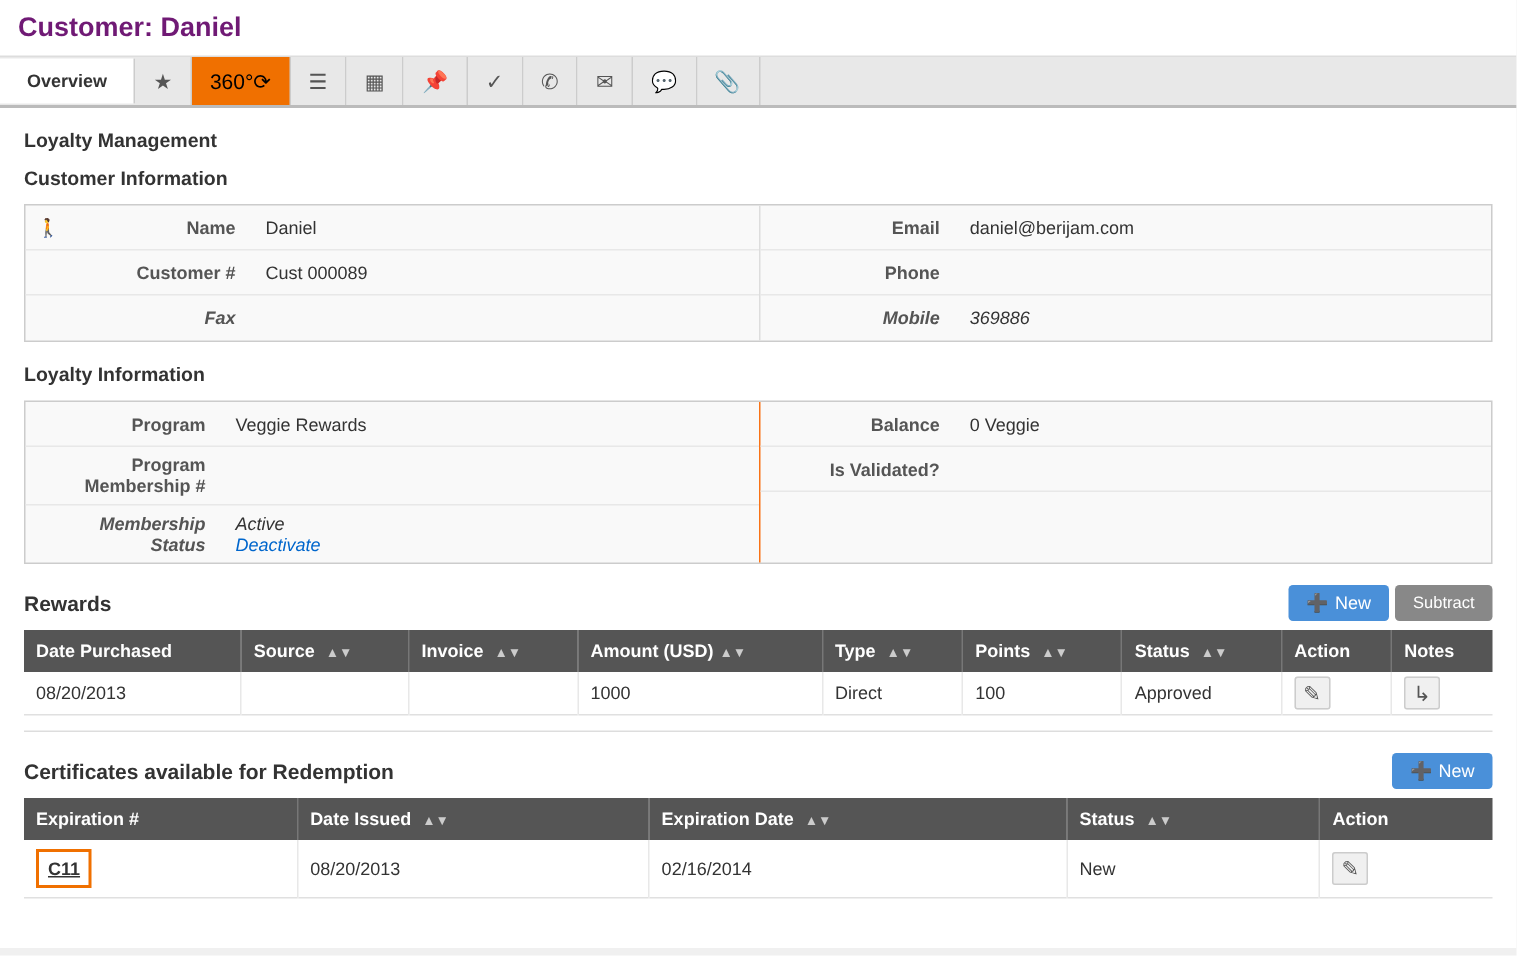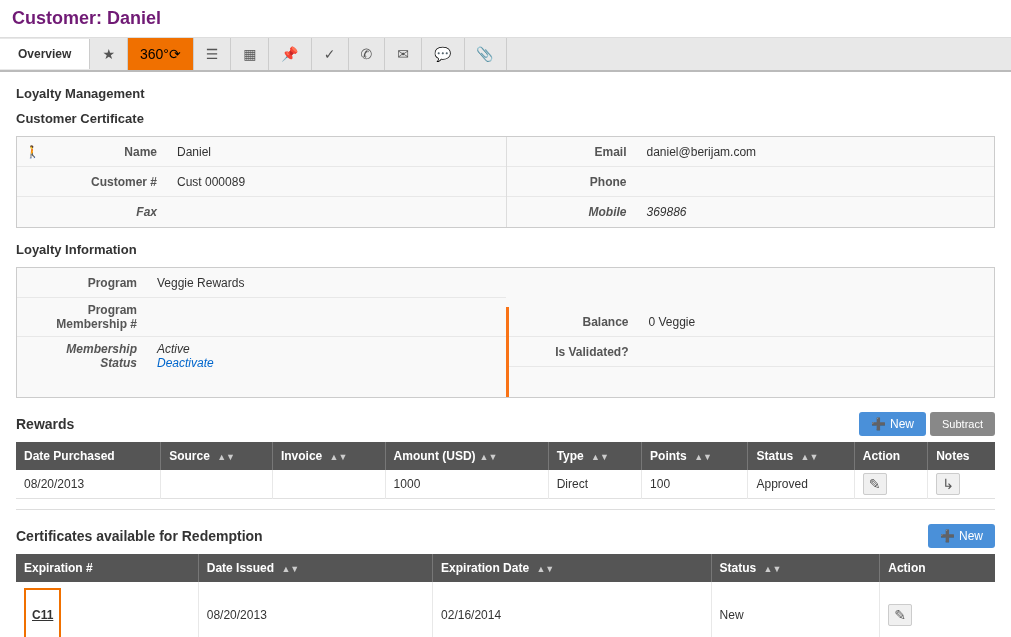--- a/index.html
+++ b/index.html
@@ -41,21 +41,21 @@
     thead th { padding: 7px 8px; text-align: left; font-weight: bold; border-right: 1px solid #777; white-space: nowrap; }
     thead th:last-child { border-right: none; }
     thead th .sort-arrows { display: inline-block; margin-left: 4px; font-size: 9px; color: #ccc; }
     tbody tr { background: #fff; border-bottom: 1px solid #e0e0e0; }
     tbody tr:nth-child(even) { background: #f7f7f7; }
     tbody td { padding: 6px 8px; border-right: 1px solid #e8e8e8; }
     tbody td:last-child { border-right: none; }
 
     .action-icon { cursor: pointer; color: #555; font-size: 14px; border: 1px solid #ccc; padding: 2px 5px; background: #f0f0f0; border-radius: 2px; }
 
-    .cert-number { display: inline-block; border: 2px solid #f07000; padding: 18px 6px; color: #333; font-weight: bold; cursor: pointer; text-decoration: underline; }
+    .cert-number { display: inline-block; border: 2px solid #f07000; padding: 4px 6px; color: #333; font-weight: bold; cursor: pointer; text-decoration: underline; }
 
     .divider { border: none; border-top: 1px solid #ddd; margin: 10px 0; }
   </style>
 </head>
 <body>
 
 <div class="page-header">
   <h1>Customer: Daniel</h1>
 </div>
 
@@ -69,21 +69,21 @@
   <div class="toolbar-btn">✓</div>
   <div class="toolbar-btn">✆</div>
   <div class="toolbar-btn">✉</div>
   <div class="toolbar-btn">💬</div>
   <div class="toolbar-btn">📎</div>
 </div>
 
 <div class="content">
   <div class="section-title">Loyalty Management</div>
 
-  <div class="section-title">Customer Certificate</div>
+  <div class="section-title">Customer Information</div>
   <div class="info-box">
     <div class="info-grid">
 
       <div class="info-col">
         <div class="info-row">
           <span class="info-icon">🚶</span>
           <span class="info-label">Name</span>
           <span class="info-value">Daniel</span>
         </div>
         <div class="info-row">
@@ -130,21 +130,21 @@
         </div>
         <div class="info-row">
           <span class="info-label">Membership Status</span>
           <span class="info-value">
             <span>Active</span><br>
             <a class="deactivate-link">Deactivate</a>
           </span>
         </div>
       </div>
 
-      <div class="info-col" style="border-left:3px solid #f97316;margin-top:39px;">
+      <div class="info-col" style="border-left:1px solid #f97316;">
         <div class="info-row">
           <span class="info-label">Balance</span>
           <span class="info-value">0 Veggie</span>
         </div>
         <div class="info-row">
           <span class="info-label">Is Validated?</span>
           <span class="info-value"></span>
         </div>
         <div class="info-row">
           <span class="info-label"></span>

